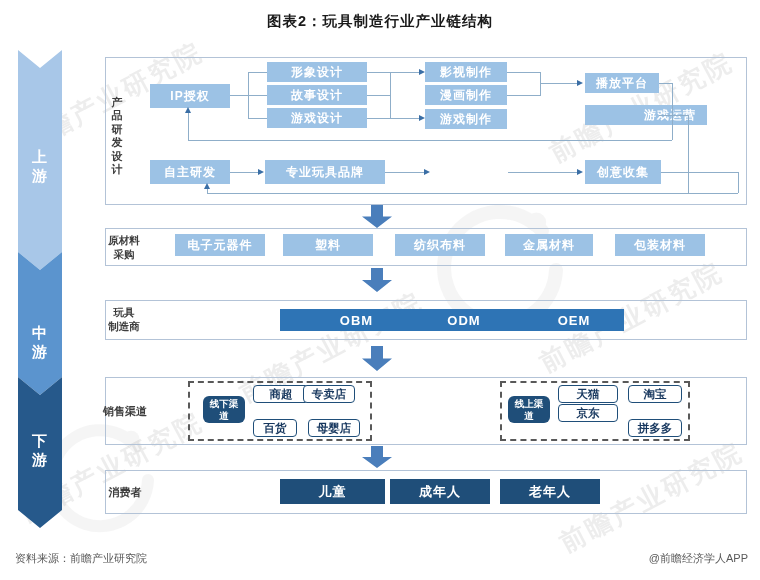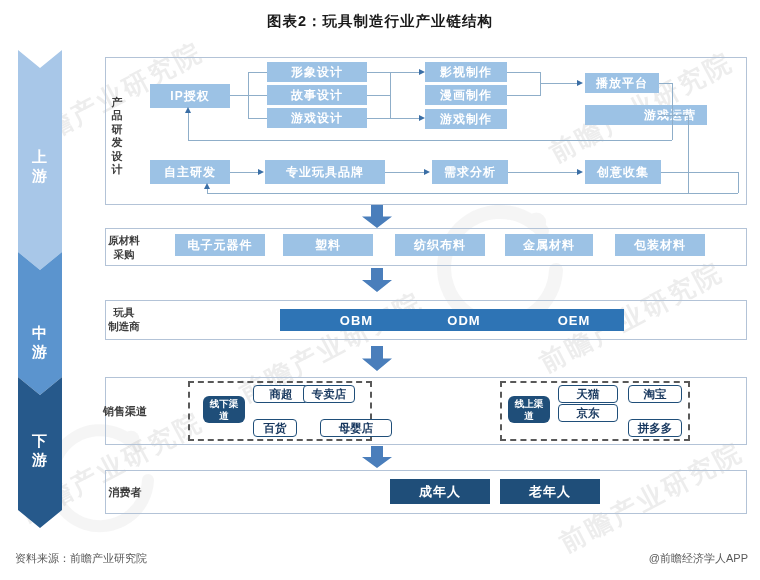--- a/index.html
+++ b/index.html
@@ -84,21 +84,20 @@
   <div class="abs lb" style="left:267px;top:108px;width:100px;height:20px;">游戏设计</div>
   <div class="abs lb" style="left:267px;top:85px;width:100px;height:20px;">故事设计</div>
   <div class="abs lb" style="left:425px;top:62px;width:82px;height:20px;">影视制作</div>
   <div class="abs lb" style="left:425px;top:85px;width:82px;height:20px;">漫画制作</div>
   <div class="abs lb" style="left:425px;top:109px;width:82px;height:20px;">游戏制作</div>
   <div class="abs lb" style="left:585px;top:73px;width:74px;height:20px;">播放平台</div>
   <div class="abs lb" style="left:585px;top:105px;width:74px;height:20px;padding-left:48px;">游戏运营</div>
 
   <div class="abs lb" style="left:150px;top:160px;width:80px;height:24px;">自主研发</div>
   <div class="abs lb" style="left:265px;top:160px;width:120px;height:24px;">专业玩具品牌</div>
-  <div class="abs lb" style="left:432px;top:160px;width:76px;height:24px;">需求分析</div>
   <div class="abs lb" style="left:585px;top:160px;width:76px;height:24px;">创意收集</div>
 
   <div class="abs hl" style="left:230px;top:95px;width:37px;"></div>
   <div class="abs vl" style="left:248px;top:72px;height:47px;"></div>
   <div class="abs hl" style="left:248px;top:72px;width:19px;"></div>
   <div class="abs hl" style="left:248px;top:118px;width:19px;"></div>
   <div class="abs hl" style="left:367px;top:72px;width:23px;"></div>
   <div class="abs hl" style="left:367px;top:95px;width:23px;"></div>
   <div class="abs hl" style="left:367px;top:118px;width:23px;"></div>
   <div class="abs vl" style="left:390px;top:72px;height:47px;"></div>
@@ -143,28 +142,29 @@
 
   <div class="abs mb" style="left:280px;top:309px;width:105px;height:22px;">OBM</div>
   <div class="abs mb" style="left:390px;top:309px;width:100px;height:22px;">ODM</div>
   <div class="abs mb" style="left:500px;top:309px;width:100px;height:22px;">OEM</div>
 
   <div class="abs dash" style="left:188px;top:381px;width:180px;height:56px;"></div>
   <div class="abs hub" style="left:203px;top:396px;height:27px;">线下渠道</div>
   <div class="abs ci" style="left:253px;top:385px;width:56px;height:18px;">商超</div>
   <div class="abs ci" style="left:303px;top:385px;width:52px;height:18px;">专卖店</div>
   <div class="abs ci" style="left:253px;top:419px;width:44px;height:18px;">百货</div>
-  <div class="abs ci" style="left:320px;top:419px;width:72px;height:18px;">母婴店</div>
+  <div class="abs ci" style="left:308px;top:419px;width:52px;height:18px;">母婴店</div>
 
   <div class="abs dash" style="left:500px;top:381px;width:186px;height:56px;"></div>
   <div class="abs hub" style="left:508px;top:396px;height:27px;">线上渠道</div>
   <div class="abs ci" style="left:558px;top:385px;width:60px;height:18px;">天猫</div>
   <div class="abs ci" style="left:628px;top:385px;width:54px;height:18px;">淘宝</div>
   <div class="abs ci" style="left:558px;top:404px;width:60px;height:18px;">京东</div>
   <div class="abs ci" style="left:628px;top:419px;width:54px;height:18px;">拼多多</div>
 
+  <div class="abs nb" style="left:280px;top:479px;width:105px;height:25px;">儿童</div>
   <div class="abs nb" style="left:390px;top:479px;width:100px;height:25px;">成年人</div>
   <div class="abs nb" style="left:500px;top:479px;width:100px;height:25px;">老年人</div>
 
   <div class="abs foot" style="left:15px;top:551px;">资料来源：前瞻产业研究院</div>
   <div class="abs foot" style="right:12px;top:551px;">@前瞻经济学人APP</div>
 
 </div>
 
 </body></html>

